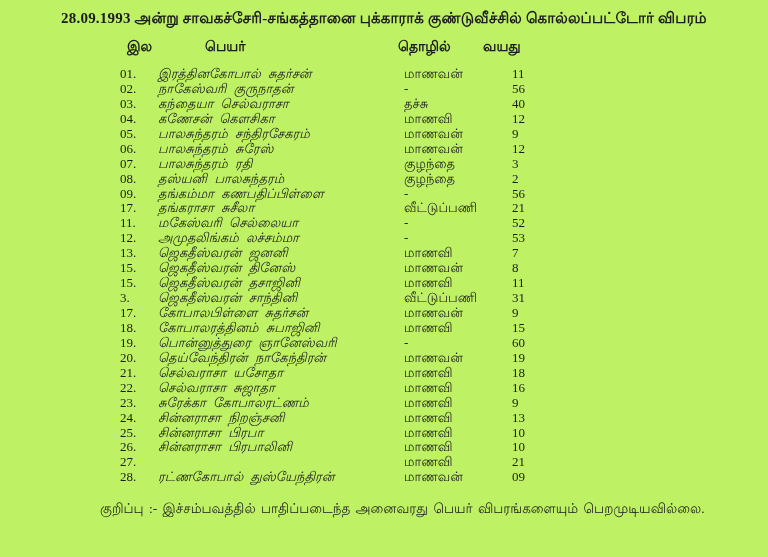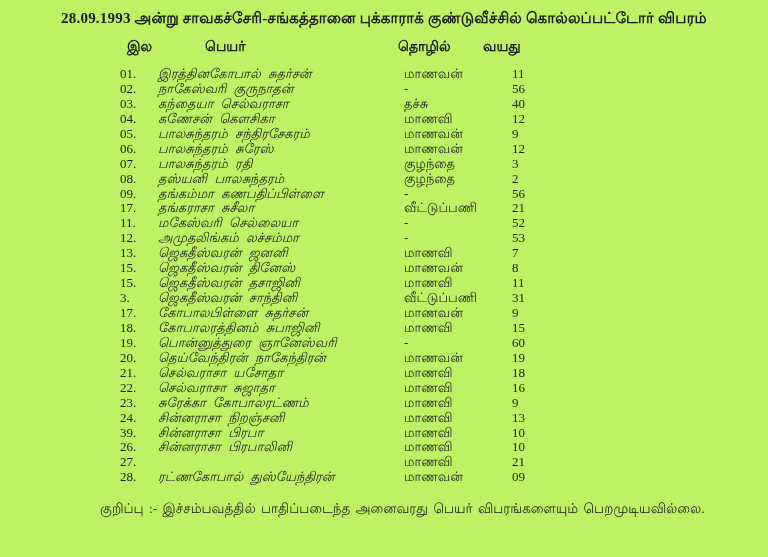--- a/index.html
+++ b/index.html
@@ -246,21 +246,21 @@
   </div>
 
   <div class="row">
     <span class="c-no">24.</span>
     <span class="c-name">சின்னராசா நிறஞ்சனி</span>
     <span class="c-occ">மாணவி</span>
     <span class="c-age">13</span>
   </div>
 
   <div class="row">
-    <span class="c-no">39.</span>
+    <span class="c-no">25.</span>
     <span class="c-name">சின்னராசா பிரபா</span>
     <span class="c-occ">மாணவி</span>
     <span class="c-age">10</span>
   </div>
 
   <div class="row">
     <span class="c-no">26.</span>
     <span class="c-name">சின்னராசா பிரபாலினி</span>
     <span class="c-occ">மாணவி</span>
     <span class="c-age">10</span>

